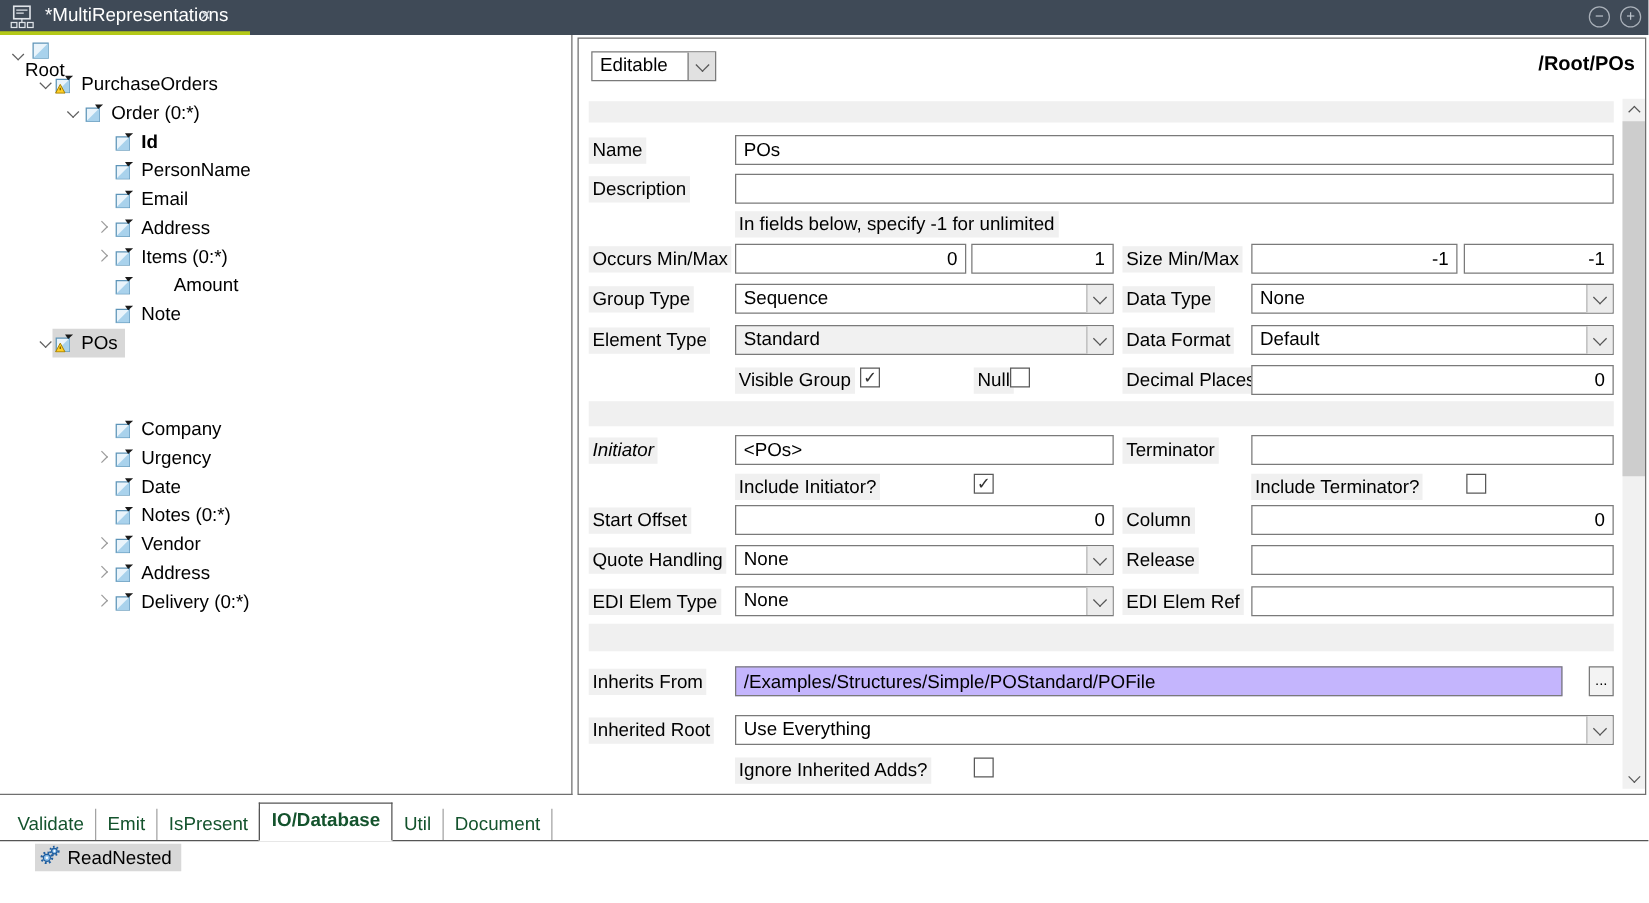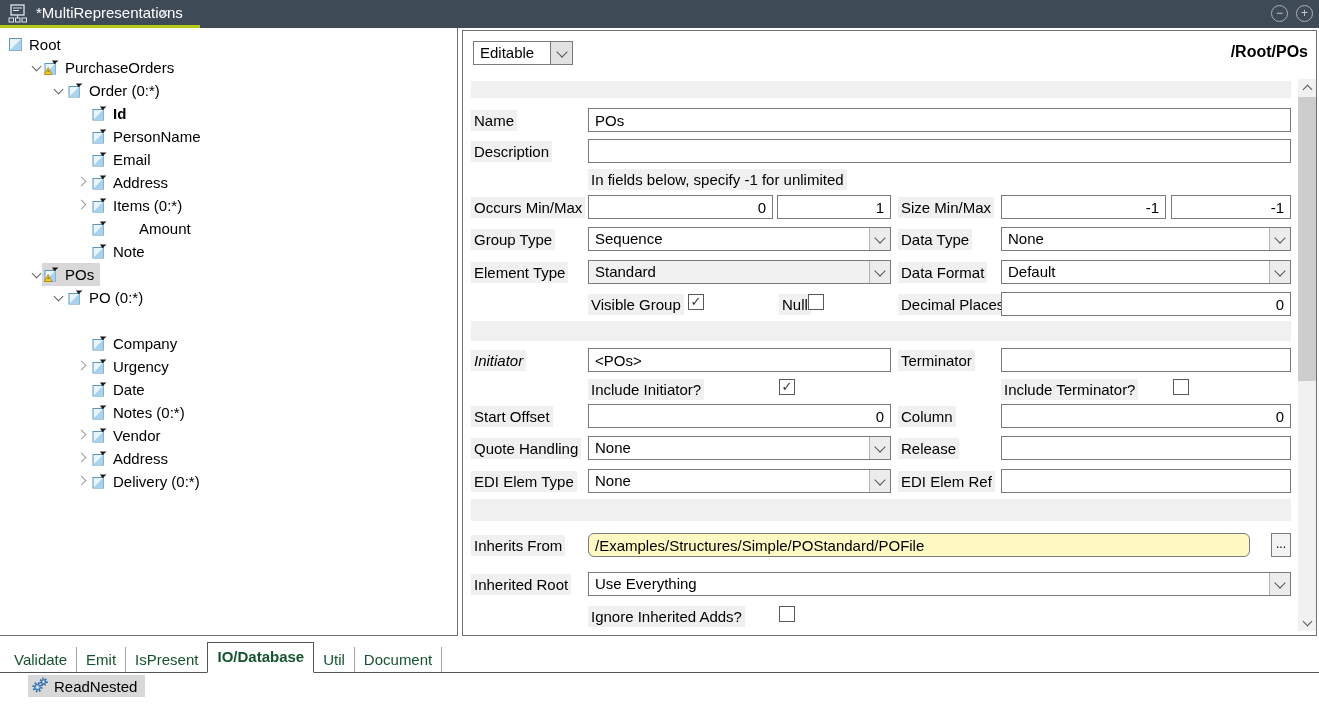--- a/index.html
+++ b/index.html
@@ -27,21 +27,21 @@
   .ticon{width:15px;height:15px;margin-right:6px;display:inline-block;}
   .ticon svg{display:block;}
 
   
   .form-panel{position:absolute;left:462px;top:30px;width:855px;height:606px;border:1px solid #6f6f6f;background:#fff;box-sizing:border-box;}
   .path{position:absolute;right:8px;top:12px;font-size:16px;font-weight:bold;color:#000;}
   .band{position:absolute;left:8px;width:820px;background:#f0f0f0;}
   .flabel{position:absolute;font-size:15px;line-height:19px;background:#f0f0f0;padding:1px 3px;white-space:nowrap;color:#000;}
   .fin{position:absolute;box-sizing:border-box;height:24px;border:1px solid #7a7a7a;font-size:15px;padding:0 6px;color:#000;background:#fff;outline:none;}
   .fin.num{text-align:right;}
-  .fin.ro{background:#fef9c3;border-radius:6px;}
+  .fin.ro{background:#c4b5fd;}
   .combo{position:absolute;height:24px;box-sizing:border-box;border:1px solid #7a7a7a;background:#fff;}
   .combo.gray{background:#f1f1f1;}
   .dd-text{position:absolute;left:6px;top:0;line-height:22px;font-size:15px;white-space:nowrap;color:#000;}
   .dd-btn{position:absolute;right:0;top:0;bottom:0;width:20px;background:#ececec;border-left:1px solid #b5b5b5;display:flex;align-items:center;justify-content:center;}
   .combo.mode .dd-btn{width:21px;background:#e1e1e1;border-left:1px solid #7a7a7a;}
   .chev{width:7px;height:7px;border-right:1.5px solid #555;border-bottom:1.5px solid #555;transform:rotate(45deg);margin-top:-3px;}
   .cb{position:absolute;width:16px;height:16px;border:1px solid #595959;background:#fff;box-sizing:border-box;font-size:13px;line-height:14px;text-align:center;color:#333;}
   .browse{position:absolute;box-sizing:border-box;width:20px;height:24px;border:1px solid #7a7a7a;background:#f3f3f3;font-size:12px;line-height:20px;text-align:center;color:#000;}
 
   
@@ -83,21 +83,21 @@
     </div>
     <div class="winbtns">
       <span class="winbtn"><span>−</span></span>
       <span class="winbtn"><span>+</span></span>
     </div>
   </div>
 
   <div class="tree-panel">
       <div class="tree-row" style="top: 5px;">
       <span class="exp down" style="left: 7px;"></span>
-      <span class="tsel" style="left: 6px;">
+      <span class="tsel" style="left: 18px; flex-direction: column;">
         <span class="ticon">
             <svg width="15" height="15" viewBox="0 0 15 15">
               <rect x="1.5" y="1.5" width="12" height="12" fill="#eaf4fb" stroke="#5d94b8"></rect>
               <polygon points="13.5,1.5 13.5,13.5 1.5,13.5" fill="#a9d2ec"></polygon>
             </svg>
           </span>
         <span class="tlabel">Root</span>
       </span>
     </div>
       <div class="tree-row" style="top: 28px;">
@@ -225,33 +225,20 @@
         <span class="ticon">
             <svg width="15" height="15" viewBox="0 0 15 15">
               <rect x="1" y="3.5" width="10.5" height="10.5" fill="#eaf4fb" stroke="#5d94b8"></rect>
               <polygon points="11.5,3.5 11.5,14 1,14" fill="#a9d2ec"></polygon>
               <polygon points="8,0.5 14.5,0.5 10.5,4.2" fill="#1a1a1a"></polygon>
               <polygon points="0.5,14.5 8,14.5 4.2,7.5" fill="#ffcf26" stroke="#a77f00" stroke-width="0.8"></polygon>
               <line x1="4.2" y1="10.2" x2="4.2" y2="12.2" stroke="#7a5c00" stroke-width="1.1"></line>
             </svg>
           </span>
         <span class="tlabel">POs</span>
-      </span>
-    </div>
-      <div class="tree-row" style="top: 258px;">
-      <span class="exp down" style="left: 51px;"></span>
-      <span class="tsel" style="left: 66px;">
-        <span class="ticon">
-            <svg width="15" height="15" viewBox="0 0 15 15">
-              <rect x="1" y="3.5" width="10.5" height="10.5" fill="#eaf4fb" stroke="#5d94b8"></rect>
-              <polygon points="11.5,3.5 11.5,14 1,14" fill="#a9d2ec"></polygon>
-              <polygon points="8,0.5 14.5,0.5 10.5,4.2" fill="#1a1a1a"></polygon>
-            </svg>
-          </span>
-        <span class="tlabel">PO (0:*)</span>
       </span>
     </div>
       <div class="tree-row" style="top: 304px;">
       <span class="exp" style="left: 73px;"></span>
       <span class="tsel" style="left: 90px;">
         <span class="ticon">
             <svg width="15" height="15" viewBox="0 0 15 15">
               <rect x="1" y="3.5" width="10.5" height="10.5" fill="#eaf4fb" stroke="#5d94b8"></rect>
               <polygon points="11.5,3.5 11.5,14 1,14" fill="#a9d2ec"></polygon>
               <polygon points="8,0.5 14.5,0.5 10.5,4.2" fill="#1a1a1a"></polygon>

